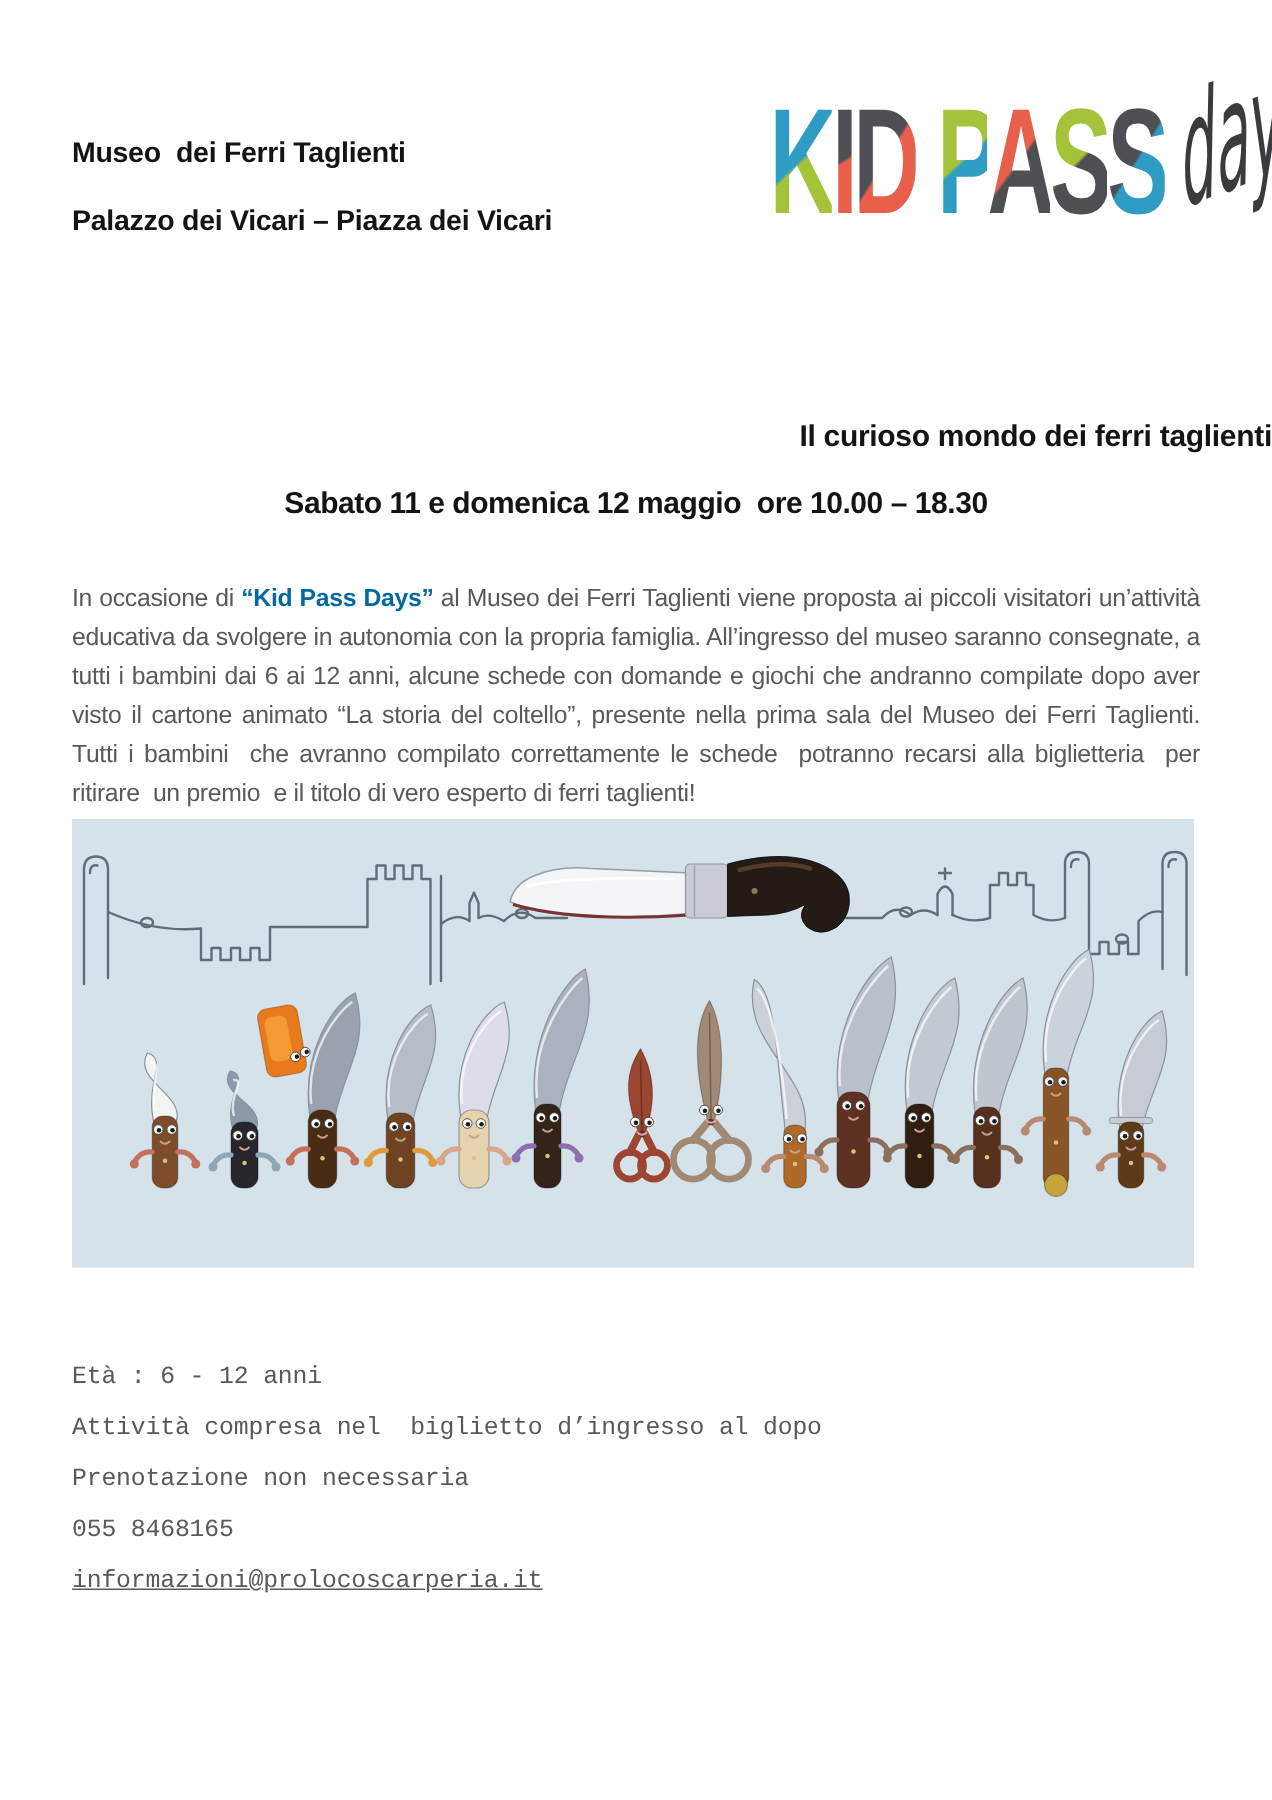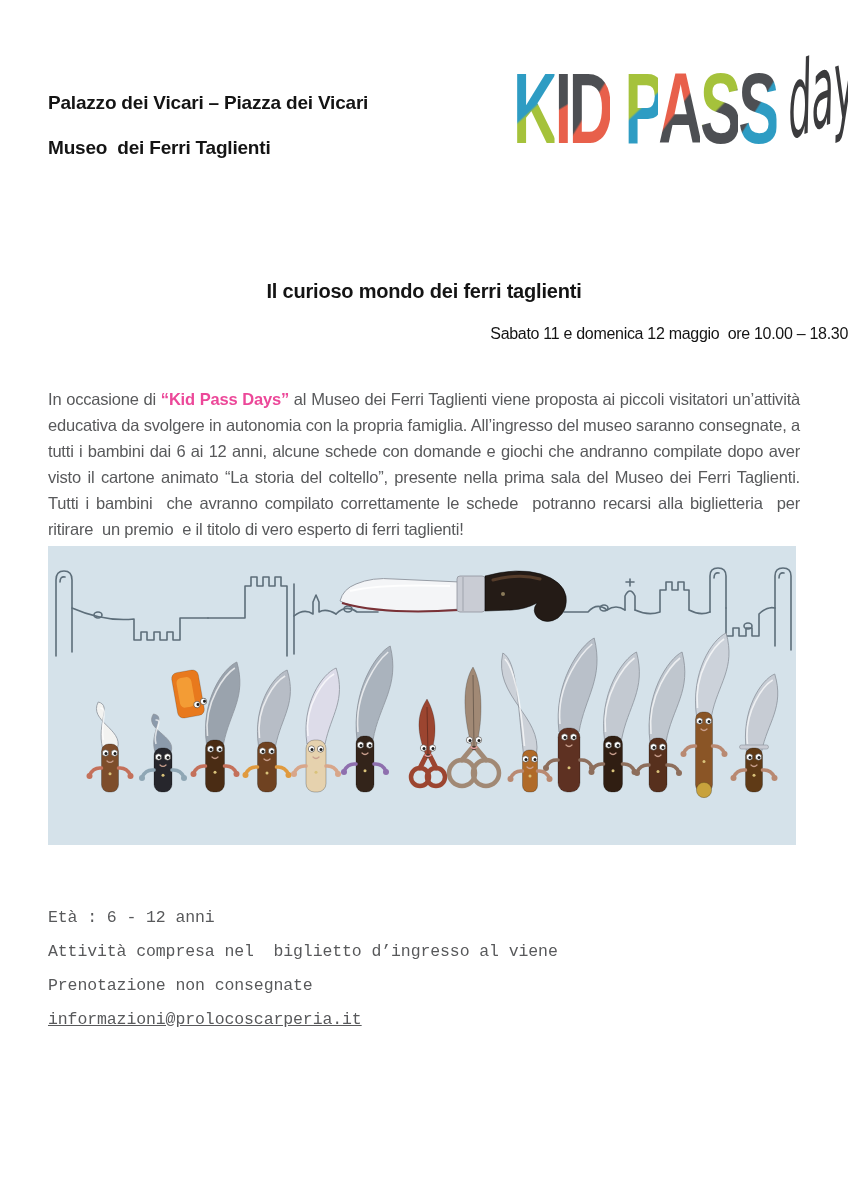--- a/index.html
+++ b/index.html
@@ -16,47 +16,47 @@
     position:absolute;left:0;top:0;font-weight:bold;font-size:100px;line-height:104px;
     letter-spacing:-5px;white-space:pre;transform:scaleX(0.62);transform-origin:left top;
   }
   .logo-letter{-webkit-background-clip:text;background-clip:text;color:transparent;}
   .logo-script{
     position:absolute;left:272px;top:-6px;font-family:"DejaVu Sans",sans-serif;
     font-style:italic;font-size:82px;line-height:92px;
     transform:scale(0.45,1.22) rotate(-8deg);transform-origin:left top;white-space:pre;
   }
   
-  .event-title{position:absolute;left:0;top:280px;width:100%;text-align:center;
+  .event-title{position:absolute;left:0;top:280px;width:100%;text-align:right;
     font-weight:bold;font-size:20px;color:#141414;letter-spacing:-0.2px;}
-  .event-schedule{position:absolute;left:0;top:325px;width:100%;text-align:right;
-    font-weight:normal;font-size:16px;color:#141414;letter-spacing:-0.3px;white-space:pre;}
+  .event-schedule{position:absolute;left:0;top:325px;width:100%;text-align:center;
+    font-weight:bold;font-size:20px;color:#141414;letter-spacing:-0.3px;white-space:pre;}
   
   .body-text{
     position:absolute;left:48px;top:386px;width:752px;
     font-size:16.5px;line-height:26px;color:#58595b;text-align:justify;
     white-space:pre-wrap;letter-spacing:-0.2px;
   }
-  .body-text b{color:#ec4899;}
+  .body-text b{color:#0369a1;}
   
   .illustration{position:absolute;left:48px;top:546px;width:748px;height:299px;background:#d5e2ea;}
   .illustration svg{display:block;width:100%;height:100%;}
   
   .details{position:absolute;left:48px;top:901px;font-size:16.5px;color:#58595b;letter-spacing:-0.1px;}
   .details .detail-line{line-height:34px;white-space:pre;font-family:Liberation Mono, monospace;}
   .details a{color:#58595b;text-decoration:underline;}
 </style>
 </head>
 <body>
 
 <div class="page">
 
   <div class="header">
+    <div class="header-line">Museo  dei Ferri Taglienti</div>
     <div class="header-line">Palazzo dei Vicari – Piazza dei Vicari</div>
-    <div class="header-line">Museo  dei Ferri Taglienti</div>
   </div>
 
   <div class="logo">
     <div class="logo-main" id="logo-main"><span class="logo-letter" style="background-image: linear-gradient(150deg, rgb(46, 156, 195) 49%, rgb(165, 194, 59) 51%);">K</span><span class="logo-letter" style="background-image: linear-gradient(160deg, rgb(77, 79, 83) 49%, rgb(232, 96, 75) 51%);">I</span><span class="logo-letter" style="background-image: linear-gradient(135deg, rgb(77, 79, 83) 49%, rgb(232, 96, 75) 51%);">D</span><span> </span><span class="logo-letter" style="background-image: linear-gradient(150deg, rgb(165, 194, 59) 49%, rgb(46, 156, 195) 51%);">P</span><span class="logo-letter" style="background-image: linear-gradient(140deg, rgb(232, 96, 75) 49%, rgb(77, 79, 83) 51%);">A</span><span class="logo-letter" style="background-image: linear-gradient(148deg, rgb(165, 194, 59) 49%, rgb(77, 79, 83) 51%);">S</span><span class="logo-letter" style="background-image: linear-gradient(135deg, rgb(77, 79, 83) 49%, rgb(46, 156, 195) 51%);">S</span></div>
     <div class="logo-script" style="color: rgb(59, 59, 61);">days!</div>
   </div>
 
   <div class="event-title">Il curioso mondo dei ferri taglienti</div>
   <div class="event-schedule">Sabato 11 e domenica 12 maggio  ore 10.00 – 18.30</div>
 
@@ -310,18 +310,19 @@
           <path d="M 697.5 224 q -8 -1 -12 7" stroke="#b98971" stroke-width="3.5" fill="none" stroke-linecap="round"></path>
           <circle cx="685.5" cy="232" r="3" fill="#b98971"></circle>
           <path d="M 714.5 224 q 8 -1 12 7" stroke="#b98971" stroke-width="3.5" fill="none" stroke-linecap="round"></path>
           <circle cx="726.5" cy="232" r="3" fill="#b98971"></circle>
         </g>
       </svg>
     </div>
 
   <div class="details">
     <div class="detail-line">Età : 6 - 12 anni</div>
-    <div class="detail-line">Attività compresa nel  biglietto d’ingresso al viene</div>
-    <div class="detail-line">Prenotazione non consegnate</div>
+    <div class="detail-line">Attività compresa nel  biglietto d’ingresso al dopo</div>
+    <div class="detail-line">Prenotazione non necessaria</div>
+    <div class="detail-line">055 8468165</div>
     <div class="detail-line"><a href="#">informazioni@prolocoscarperia.it</a></div>
   </div>
 
 </div>
 
 </body></html>

